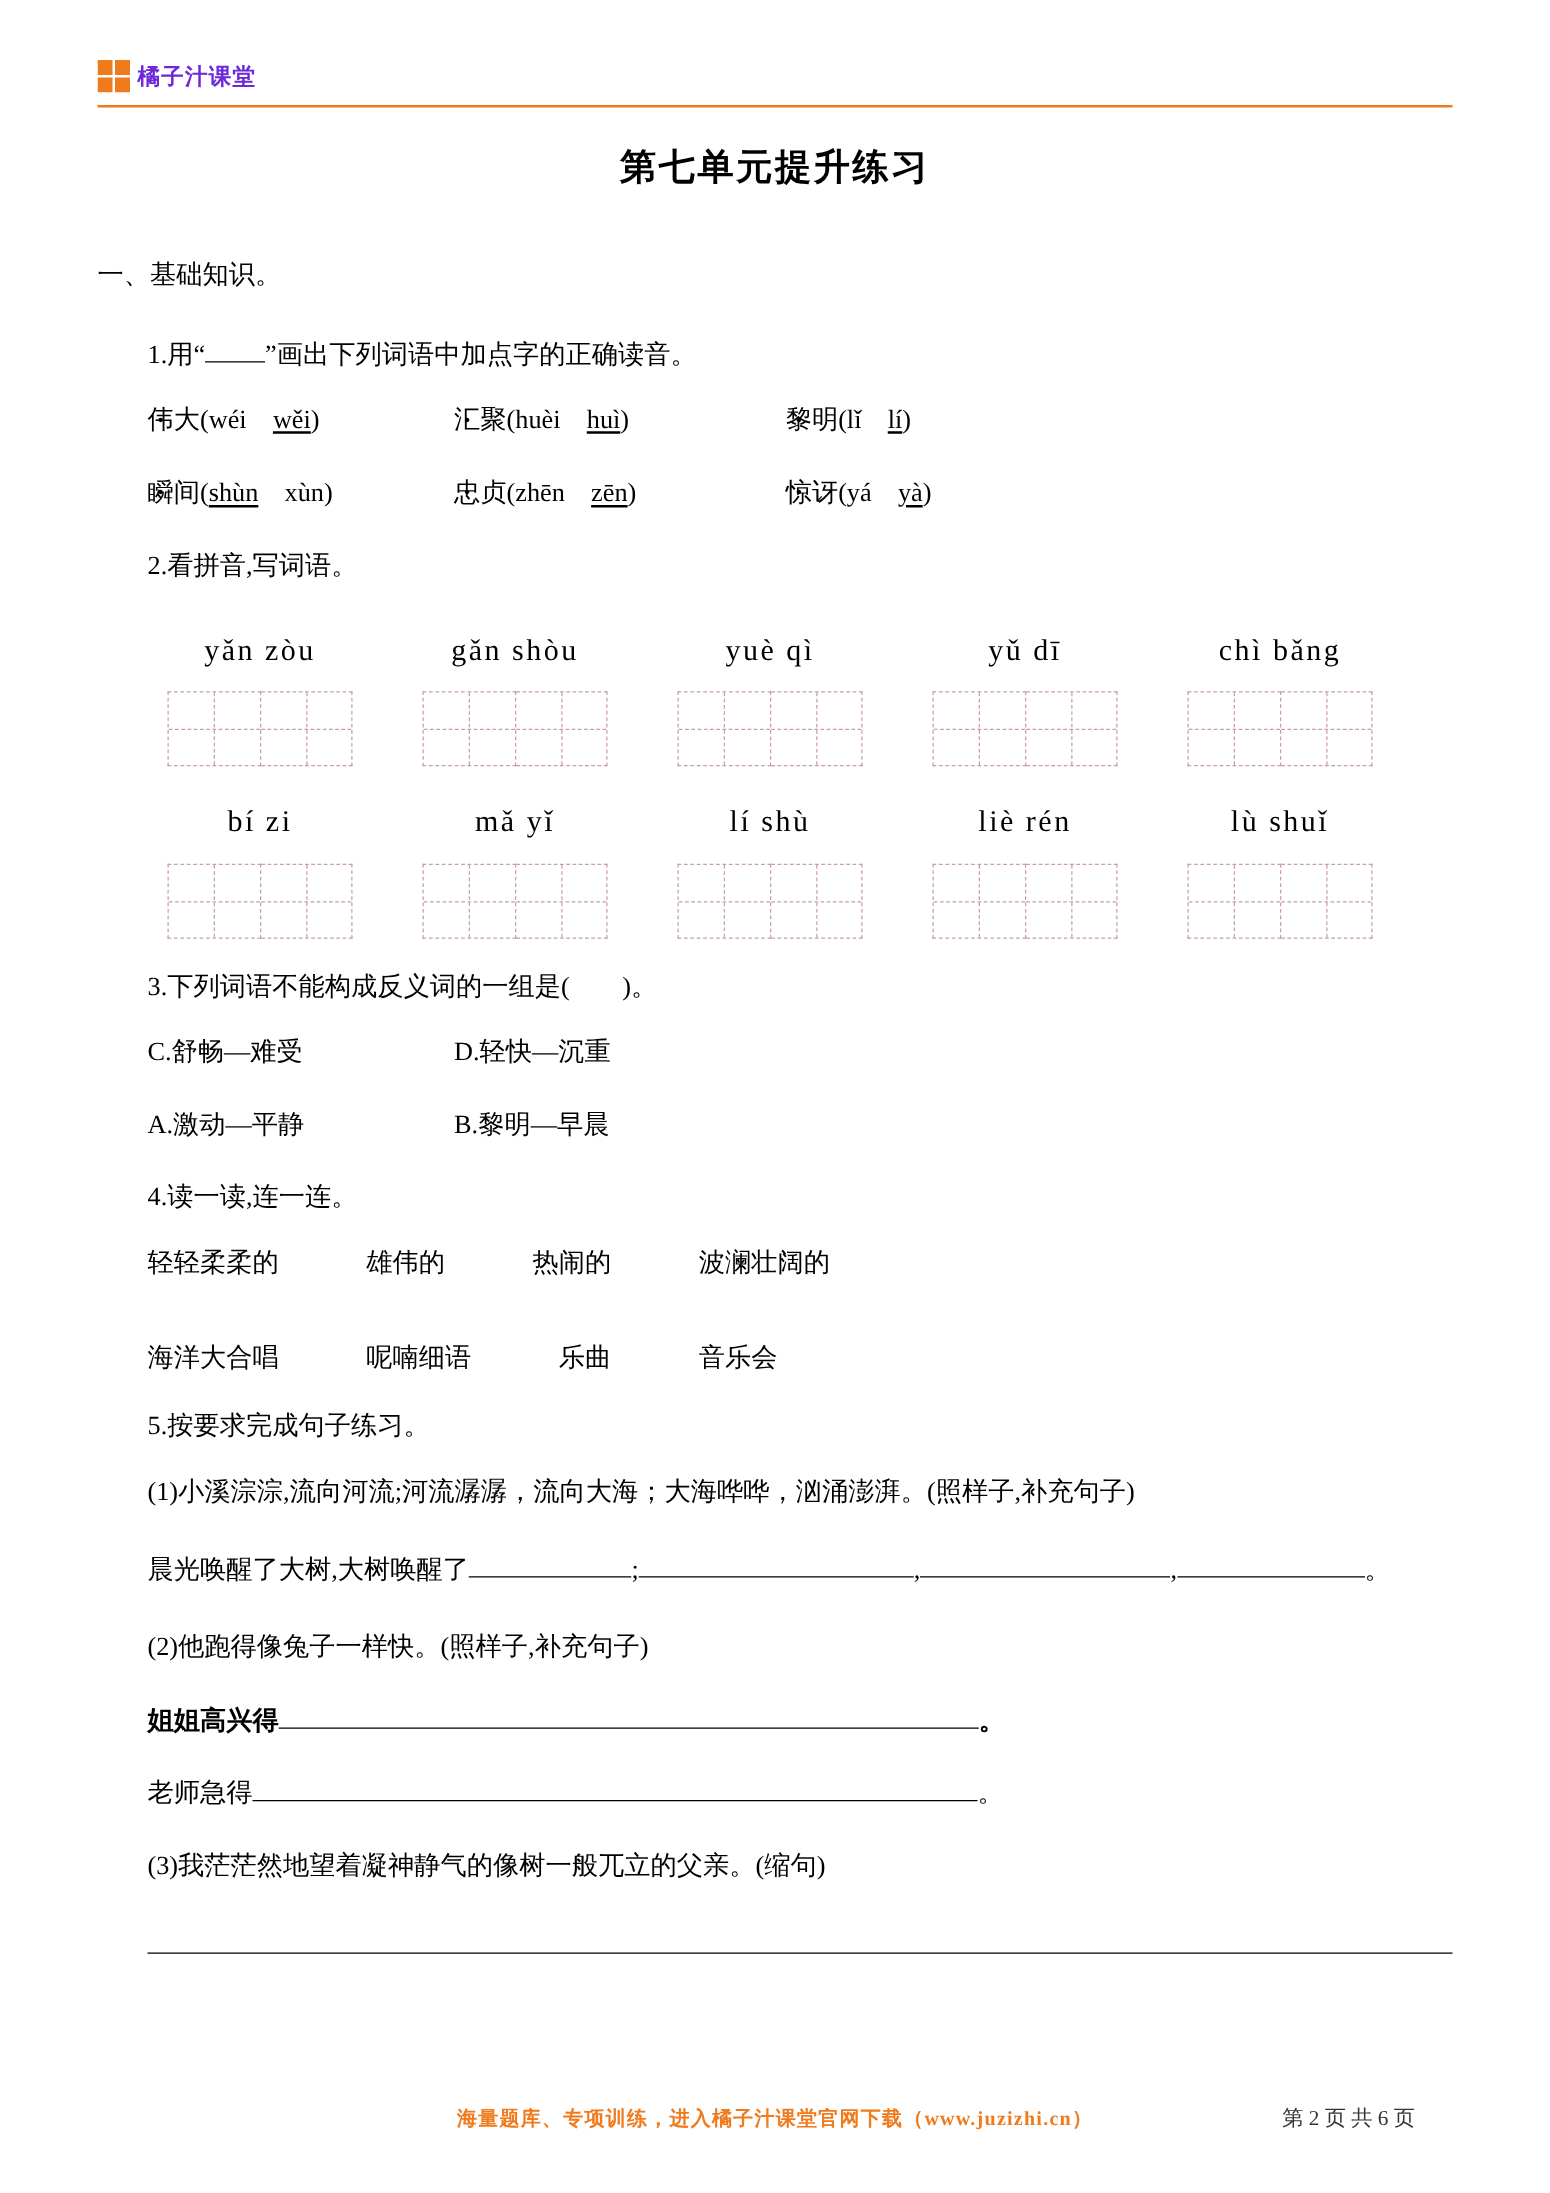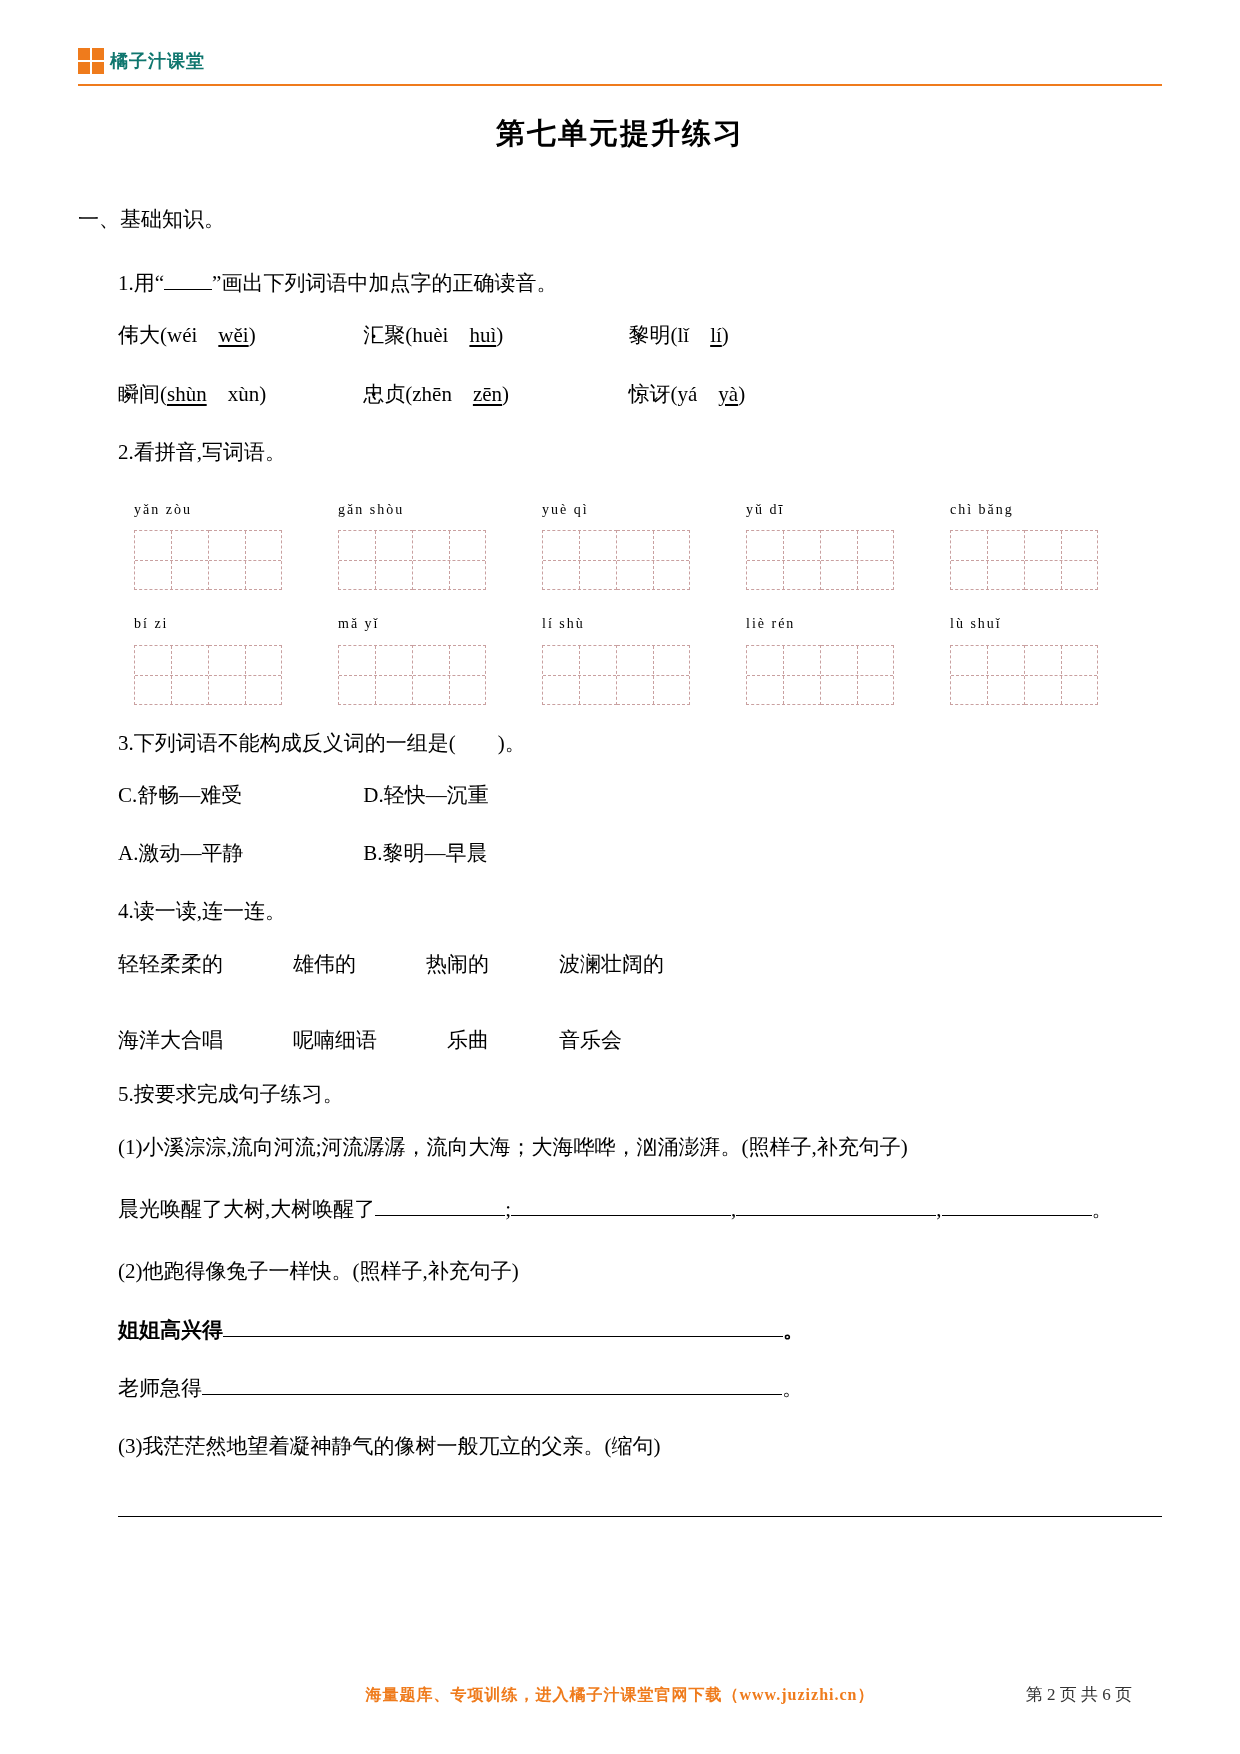--- a/index.html
+++ b/index.html
@@ -26,21 +26,21 @@
   .logo-wrap {
     display: flex;
     align-items: center;
     gap: 6px;
   }
   .logo-svg { display:block; }
   .logo-text {
     font-family: "Microsoft YaHei","SimHei",sans-serif;
     font-weight: bold;
     font-size: 18px;
-    color: #0f766e;
+    color: #6d28d9;
     letter-spacing: 1px;
   }
   .header-right {
     font-family: "KaiTi","STKaiti",serif;
     font-size: 19px;
     color: #ef7b1c;
     font-weight: bold;
     letter-spacing: 1px;
   }
   .hr {
@@ -83,22 +83,22 @@
   }
   .uline { text-decoration: underline; text-underline-offset: 3px;}
   .pinyin-row {
     display:flex;
     gap: 56px;
     padding-left: 56px;
     margin-top: 18px;
   }
   .pinyin-cell {
     width: 148px;
-    text-align:left;
-    font-size:14px;
+    text-align:center;
+    font-size:24px;
     letter-spacing: 2px;
   }
   .grid-row {
     display:flex;
     gap: 56px;
     padding-left: 56px;
     margin-top: 4px;
     margin-bottom: 14px;
   }
   .tian-grid {

